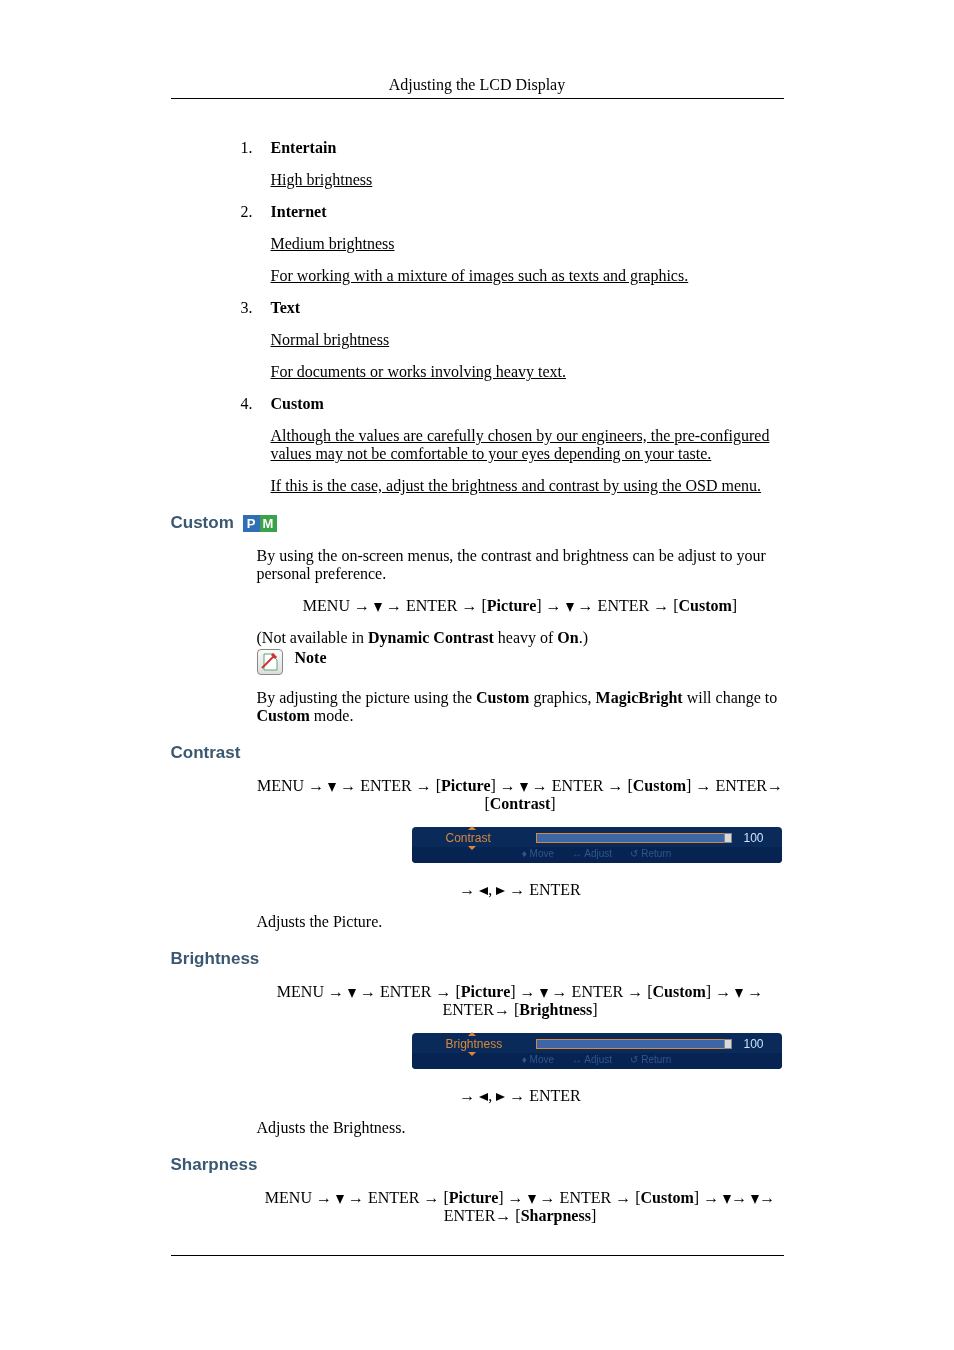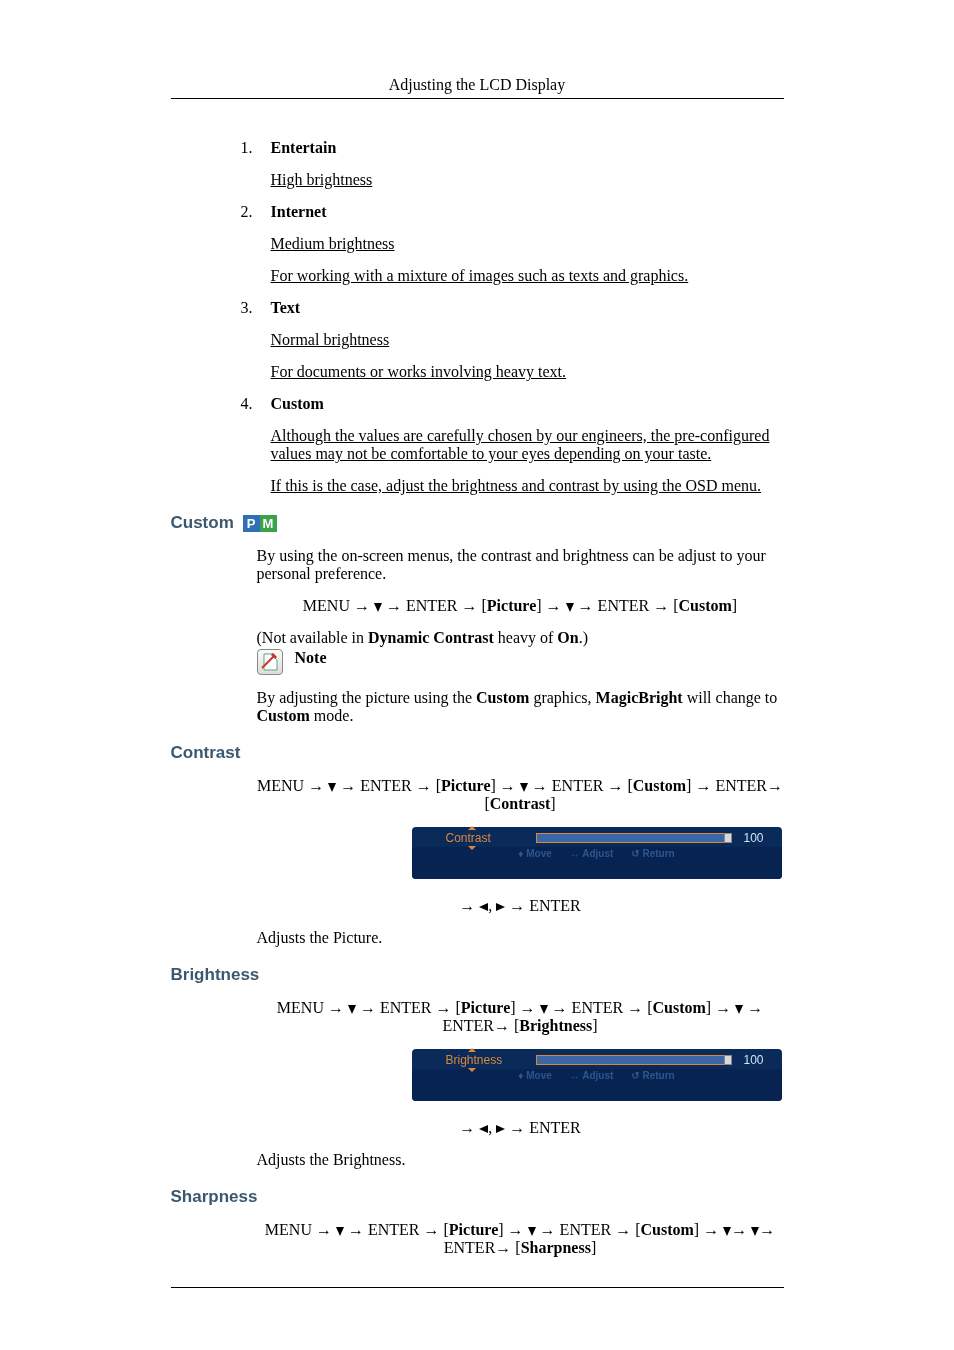--- a/index.html
+++ b/index.html
@@ -139,26 +139,25 @@
   }
   .osd-val {
     color: #cfe3f9;
     font-size: 12px;
     width: 28px;
   }
   .osd-bottom {
     display: flex;
     justify-content: center;
     gap: 18px;
-    padding: 1px 0 20px 0;
+    padding: 1px 0 4px 0;
     font-size: 10px;
     color: #2e568e;
     background: #072352;
     border-radius: 0 0 4px 4px;
-    font-weight: bold;
   }
   .pm-badge {
     display: inline-flex;
     vertical-align: middle;
     margin-left: 4px;
   }
   .pm-box {
     display: inline-block;
     width: 17px;
     height: 17px;

